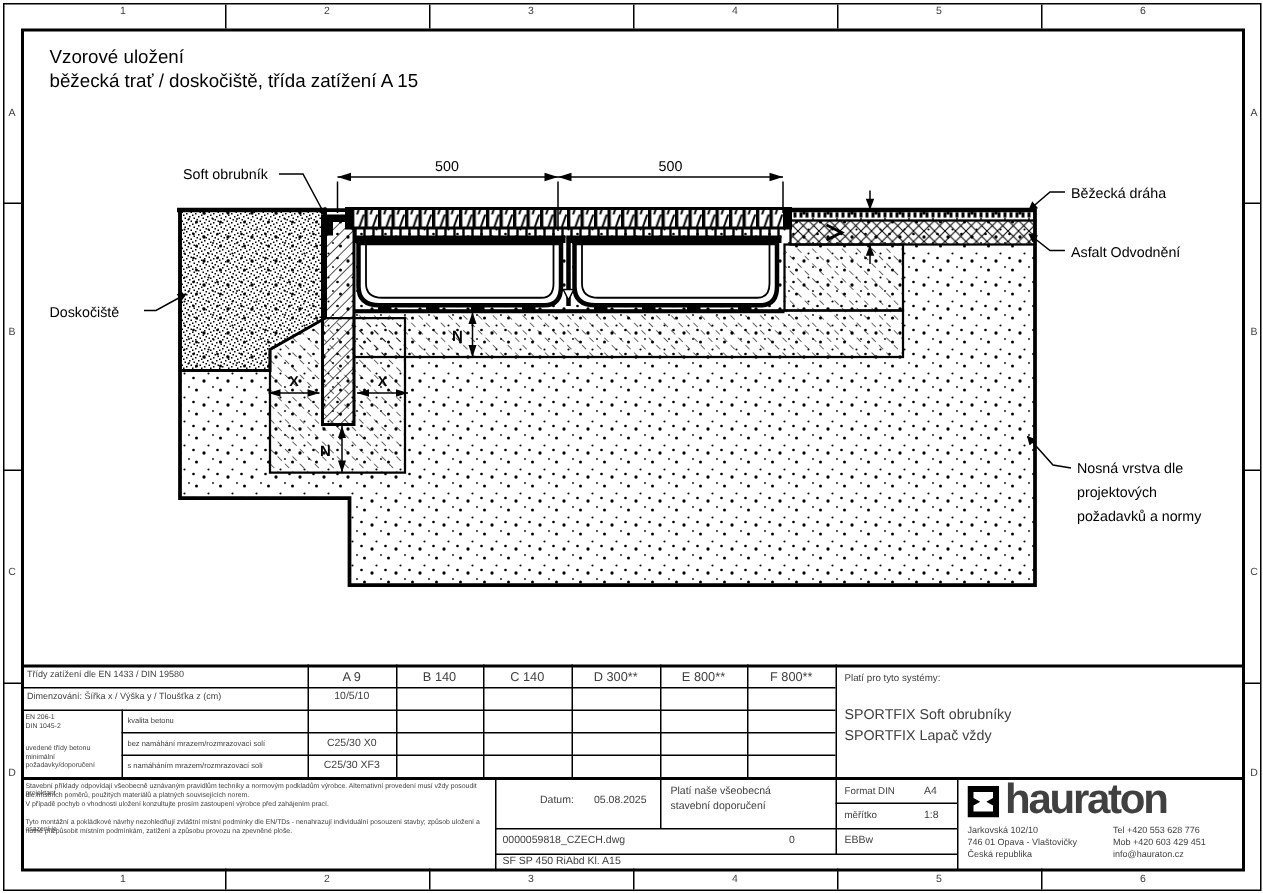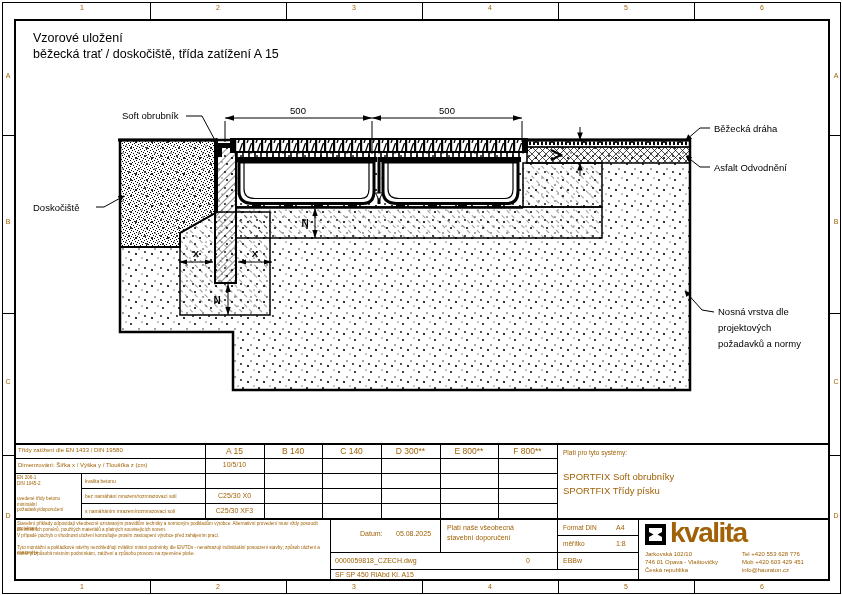--- a/index.html
+++ b/index.html
@@ -1,17 +1,17 @@
 <!DOCTYPE html>
 <html><head>
 <meta charset="utf-8">
 <style>
   html,body{margin:0;padding:0;background:#fff;}
   #page{position:relative;width:842px;height:595px;background:#fff;overflow:hidden;
-        font-family:"Liberation Sans",sans-serif;color:#a16207;}
+        font-family:"Liberation Sans",sans-serif;color:#404040;}
   .abs{position:absolute;}
   .ln{position:absolute;background:#000;}
   .tick-num{position:absolute;width:22px;text-align:center;font-size:7px;}
   .tick-let{position:absolute;width:10px;text-align:center;font-size:7px;}
   .tb{position:absolute;font-size:6px;line-height:7px;}
   .cls{position:absolute;font-size:8.5px;text-align:center;}
   .val{position:absolute;font-size:7px;text-align:center;}
   .tiny{position:absolute;font-size:4.6px;line-height:5.4px;letter-spacing:0;}
   .sys{position:absolute;font-size:9.5px;line-height:13px;text-align:center;}
   .addr{position:absolute;font-size:6px;line-height:8px;}
@@ -247,21 +247,21 @@
     <div class="ln" style="left:440px;top:443px;width:1px;height:75px"></div>
     <div class="ln" style="left:498px;top:443px;width:1px;height:75px"></div>
     <div class="ln" style="left:557px;top:443px;width:1px;height:127px"></div>
     <div class="ln" style="left:81px;top:473px;width:1px;height:45px"></div>
     <div class="ln" style="left:330px;top:518px;width:1px;height:62px"></div>
     <div class="ln" style="left:440px;top:518px;width:1px;height:34px"></div>
     <div class="ln" style="left:638px;top:518px;width:1px;height:62px"></div>
   </div>
 
   <div class="tb" style="left:18px;top:447px;width:185px">Třídy zatížení dle EN 1433 / DIN 19580</div>
-  <div class="cls" style="left:205px;top:446px;width:59px">A 15</div>
+  <div class="cls" style="left:205px;top:446px;width:59px">A 9</div>
   <div class="cls" style="left:264px;top:446px;width:58px">B 140</div>
   <div class="cls" style="left:322px;top:446px;width:59px">C 140</div>
   <div class="cls" style="left:381px;top:446px;width:59px">D 300**</div>
   <div class="cls" style="left:440px;top:446px;width:58px">E 800**</div>
   <div class="cls" style="left:498px;top:446px;width:59px">F 800**</div>
 
   <div class="tb" style="left:18px;top:462px;width:185px">Dimenzování:  Šířka x / Výška y / Tloušťka z (cm)</div>
   <div class="val" style="left:205px;top:461px;width:59px">10/5/10</div>
 
   <div class="tb" style="left:17px;top:475px;font-size:4.6px;line-height:5.6px">
@@ -274,21 +274,21 @@
   </div>
   <div class="tb" style="left:85px;top:478px;width:118px;font-size:5px">kvalita betonu</div>
   <div class="tb" style="left:85px;top:493px;width:118px;font-size:5px">bez namáhání mrazem/rozmrazovací solí</div>
   <div class="tb" style="left:85px;top:508px;width:118px;font-size:5px">s namáháním mrazem/rozmrazovací solí</div>
   <div class="val" style="left:205px;top:477px;width:59px"></div>
   <div class="val" style="left:205px;top:492px;width:59px">C25/30 X0</div>
   <div class="val" style="left:205px;top:507px;width:59px">C25/30 XF3</div>
 
   <div class="tb" style="left:563px;top:449px;font-size:6.5px">Platí pro tyto systémy:</div>
   <div class="sys" style="left:563px;top:470px">SPORTFIX Soft obrubníky</div>
-  <div class="sys" style="left:563px;top:484px">SPORTFIX Třídy písku</div>
+  <div class="sys" style="left:563px;top:484px">SPORTFIX Lapač vždy</div>
 
   <div>
     <div class="tiny" style="left:17px;top:521px;width:310px">Stavební příklady odpovídají všeobecně uznávaným pravidlům techniky a normovým podkladům výrobce. Alternativní provedení musí vždy posoudit projektant</div>
     <div class="tiny" style="left:17px;top:527px;width:310px">dle místních poměrů, použitých materiálů a platných souvisejících norem.</div>
     <div class="tiny" style="left:17px;top:533px;width:310px">V případě pochyb o vhodnosti uložení konzultujte prosím zastoupení výrobce před zahájením prací.</div>
     <div class="tiny" style="left:17px;top:545px;width:310px">Tyto montážní a pokládkové návrhy nezohledňují zvláštní místní podmínky dle EN/TDs - nenahrazují individuální posouzení stavby; způsob uložení a osazení je</div>
     <div class="tiny" style="left:17px;top:551px;width:310px">nutné přizpůsobit místním podmínkám, zatížení a způsobu provozu na zpevněné ploše.</div>
   </div>
 
   <div class="tb" style="left:360px;top:530px;font-size:7px">Datum:</div>
@@ -304,21 +304,21 @@
   <div class="tb" style="left:335px;top:557px;font-size:7px">0000059818_CZECH.dwg</div>
   <div class="tb" style="left:526px;top:557px;font-size:7px">0</div>
   <div class="tb" style="left:563px;top:557px;font-size:7px">EBBw</div>
   <div class="tb" style="left:335px;top:571px;font-size:7px">SF  SP 450 RiAbd  Kl. A15</div>
 
   <div>
     <svg class="abs" style="left:645px;top:524px" width="21" height="21" viewBox="0 0 21 21">
       <rect width="21" height="21" fill="#000"></rect>
       <path d="M4,4 h13 v4 l-4.5,2.5 4.5,2.5 v4 h-13 v-4 l4.5,-2.5 -4.5,-2.5 z" fill="#fff"></path>
     </svg>
-    <div class="wordmark" style="left:670px;top:521px">kvalita</div>
+    <div class="wordmark" style="left:670px;top:521px">hauraton</div>
     <div class="addr" style="left:645px;top:550px">
       <div>Jarkovská 102/10</div>
       <div>746 01 Opava - Vlaštovičky</div>
       <div>Česká republika</div>
     </div>
     <div class="addr" style="left:742px;top:550px">
       <div>Tel  +420 553 628 776</div>
       <div>Mob +420 603 429 451</div>
       <div>info@hauraton.cz</div>
     </div>

